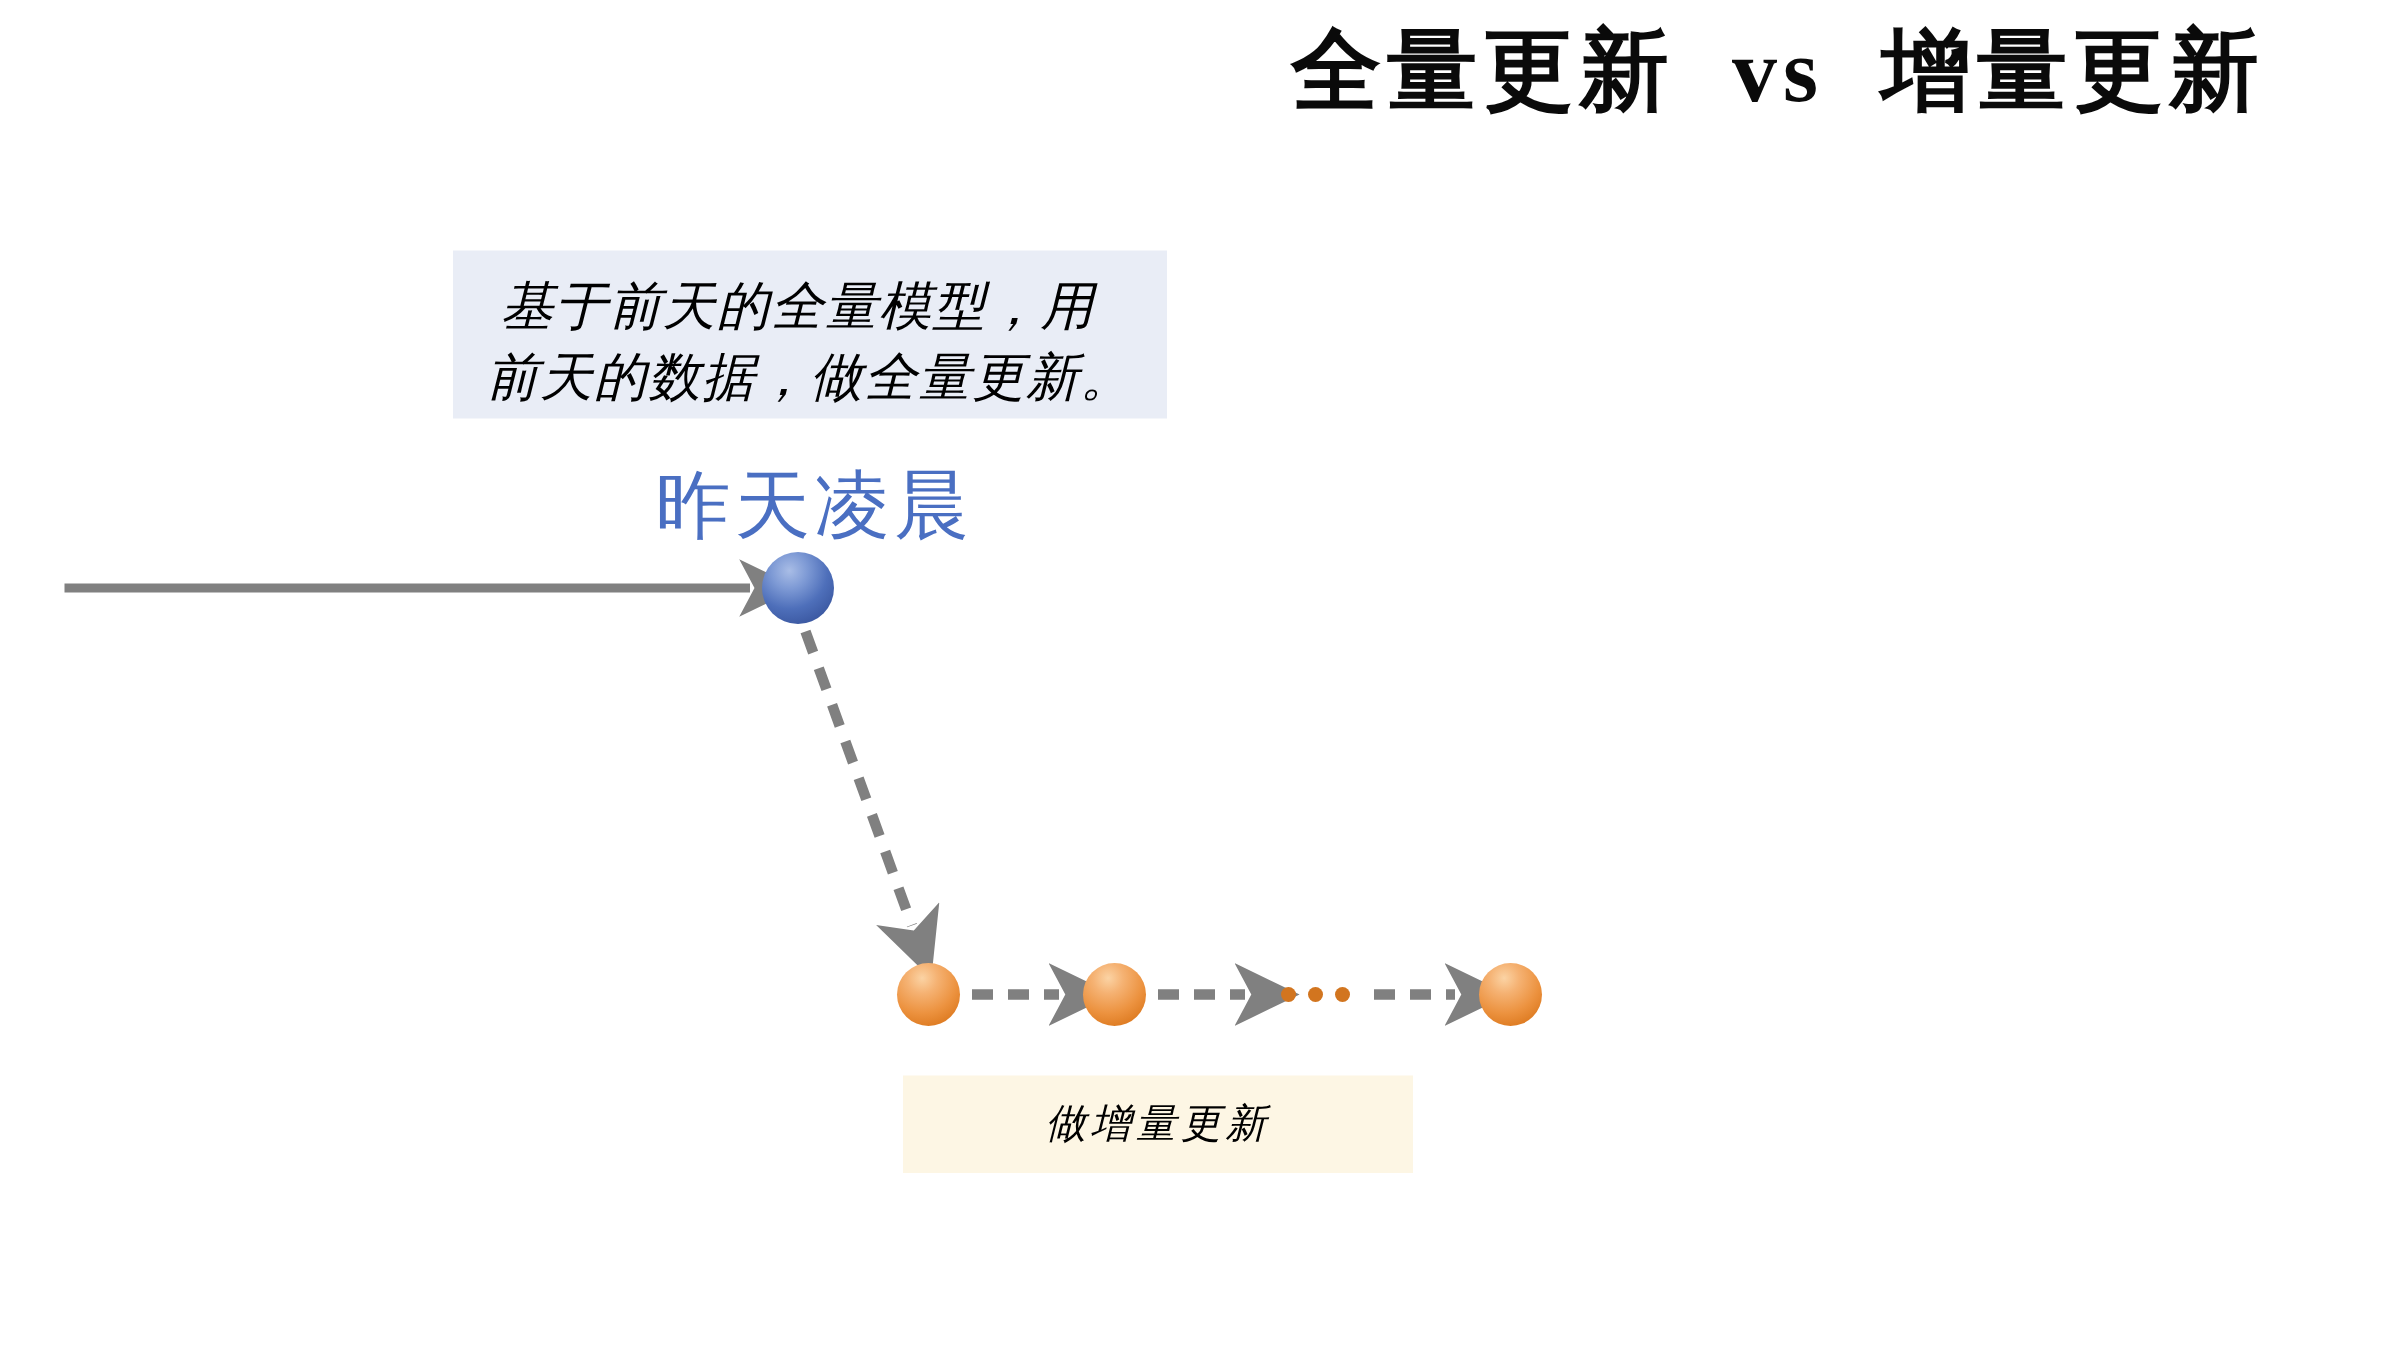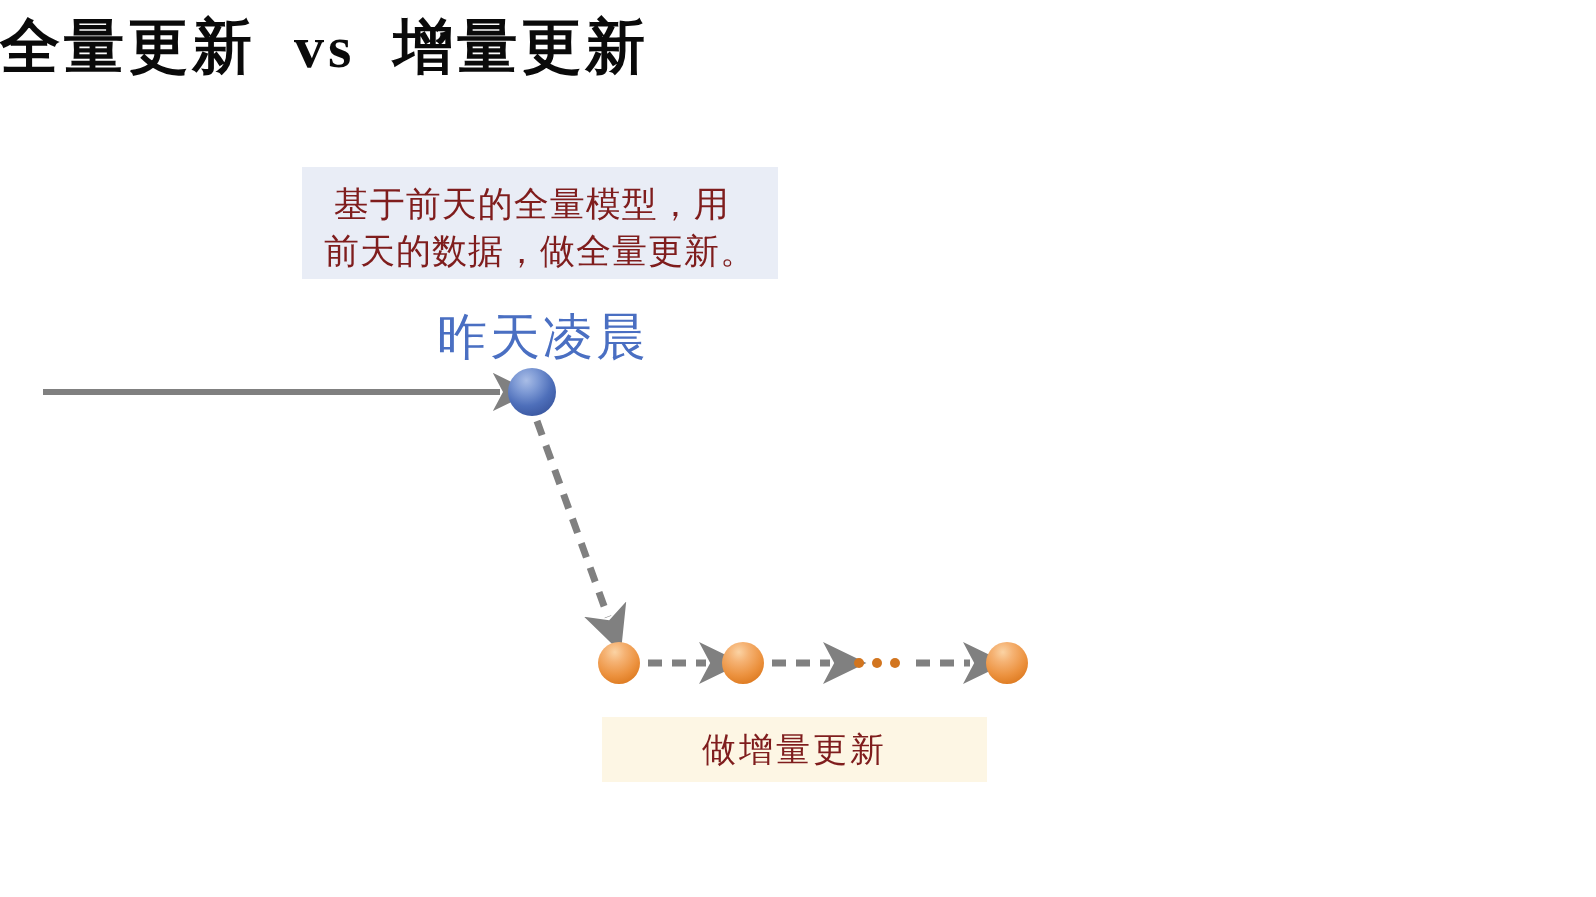--- a/index.html
+++ b/index.html
@@ -17,62 +17,63 @@
     background: #ffffff;
     overflow: hidden;
   }
 
   
   #slide-title {
     position: absolute;
     left: 0;
     top: 14px;
     width: 1510px;
-    text-align: left;
+    text-align: right;
     font-family: "Liberation Serif", "DejaVu Serif", serif;
     font-size: 60px;
     font-weight: bold;
     letter-spacing: 4px;
     color: #0a0a0a;
     line-height: 1.1;
     white-space: pre;
   }
 
   
   .callout {
     position: absolute;
     box-sizing: border-box;
     font-family: "Liberation Serif", "DejaVu Serif", serif;
-    color: #7f1d1d;
+    color: #000000;
+    font-style: italic;
   }
   #full-update-note {
     left: 302px;
     top: 167px;
     width: 476px;
     height: 112px;
     background: #e9edf6;
     padding: 14px 18px 0 22px;
     font-size: 35px;
     line-height: 47px;
     letter-spacing: 1px;
   }
   #full-update-note .line {
     display: block;
     white-space: pre;
   }
   #incremental-update-note {
     left: 602px;
     top: 717px;
-    width: 385px;
+    width: 340px;
     height: 65px;
     background: #fdf6e4;
     display: flex;
     align-items: center;
     justify-content: center;
-    font-size: 34px;
+    font-size: 27px;
     letter-spacing: 3px;
     line-height: 1.1;
   }
 
   
   .free-label {
     position: absolute;
     font-family: "Liberation Serif", "DejaVu Serif", serif;
     white-space: pre;
     line-height: 1.1;

